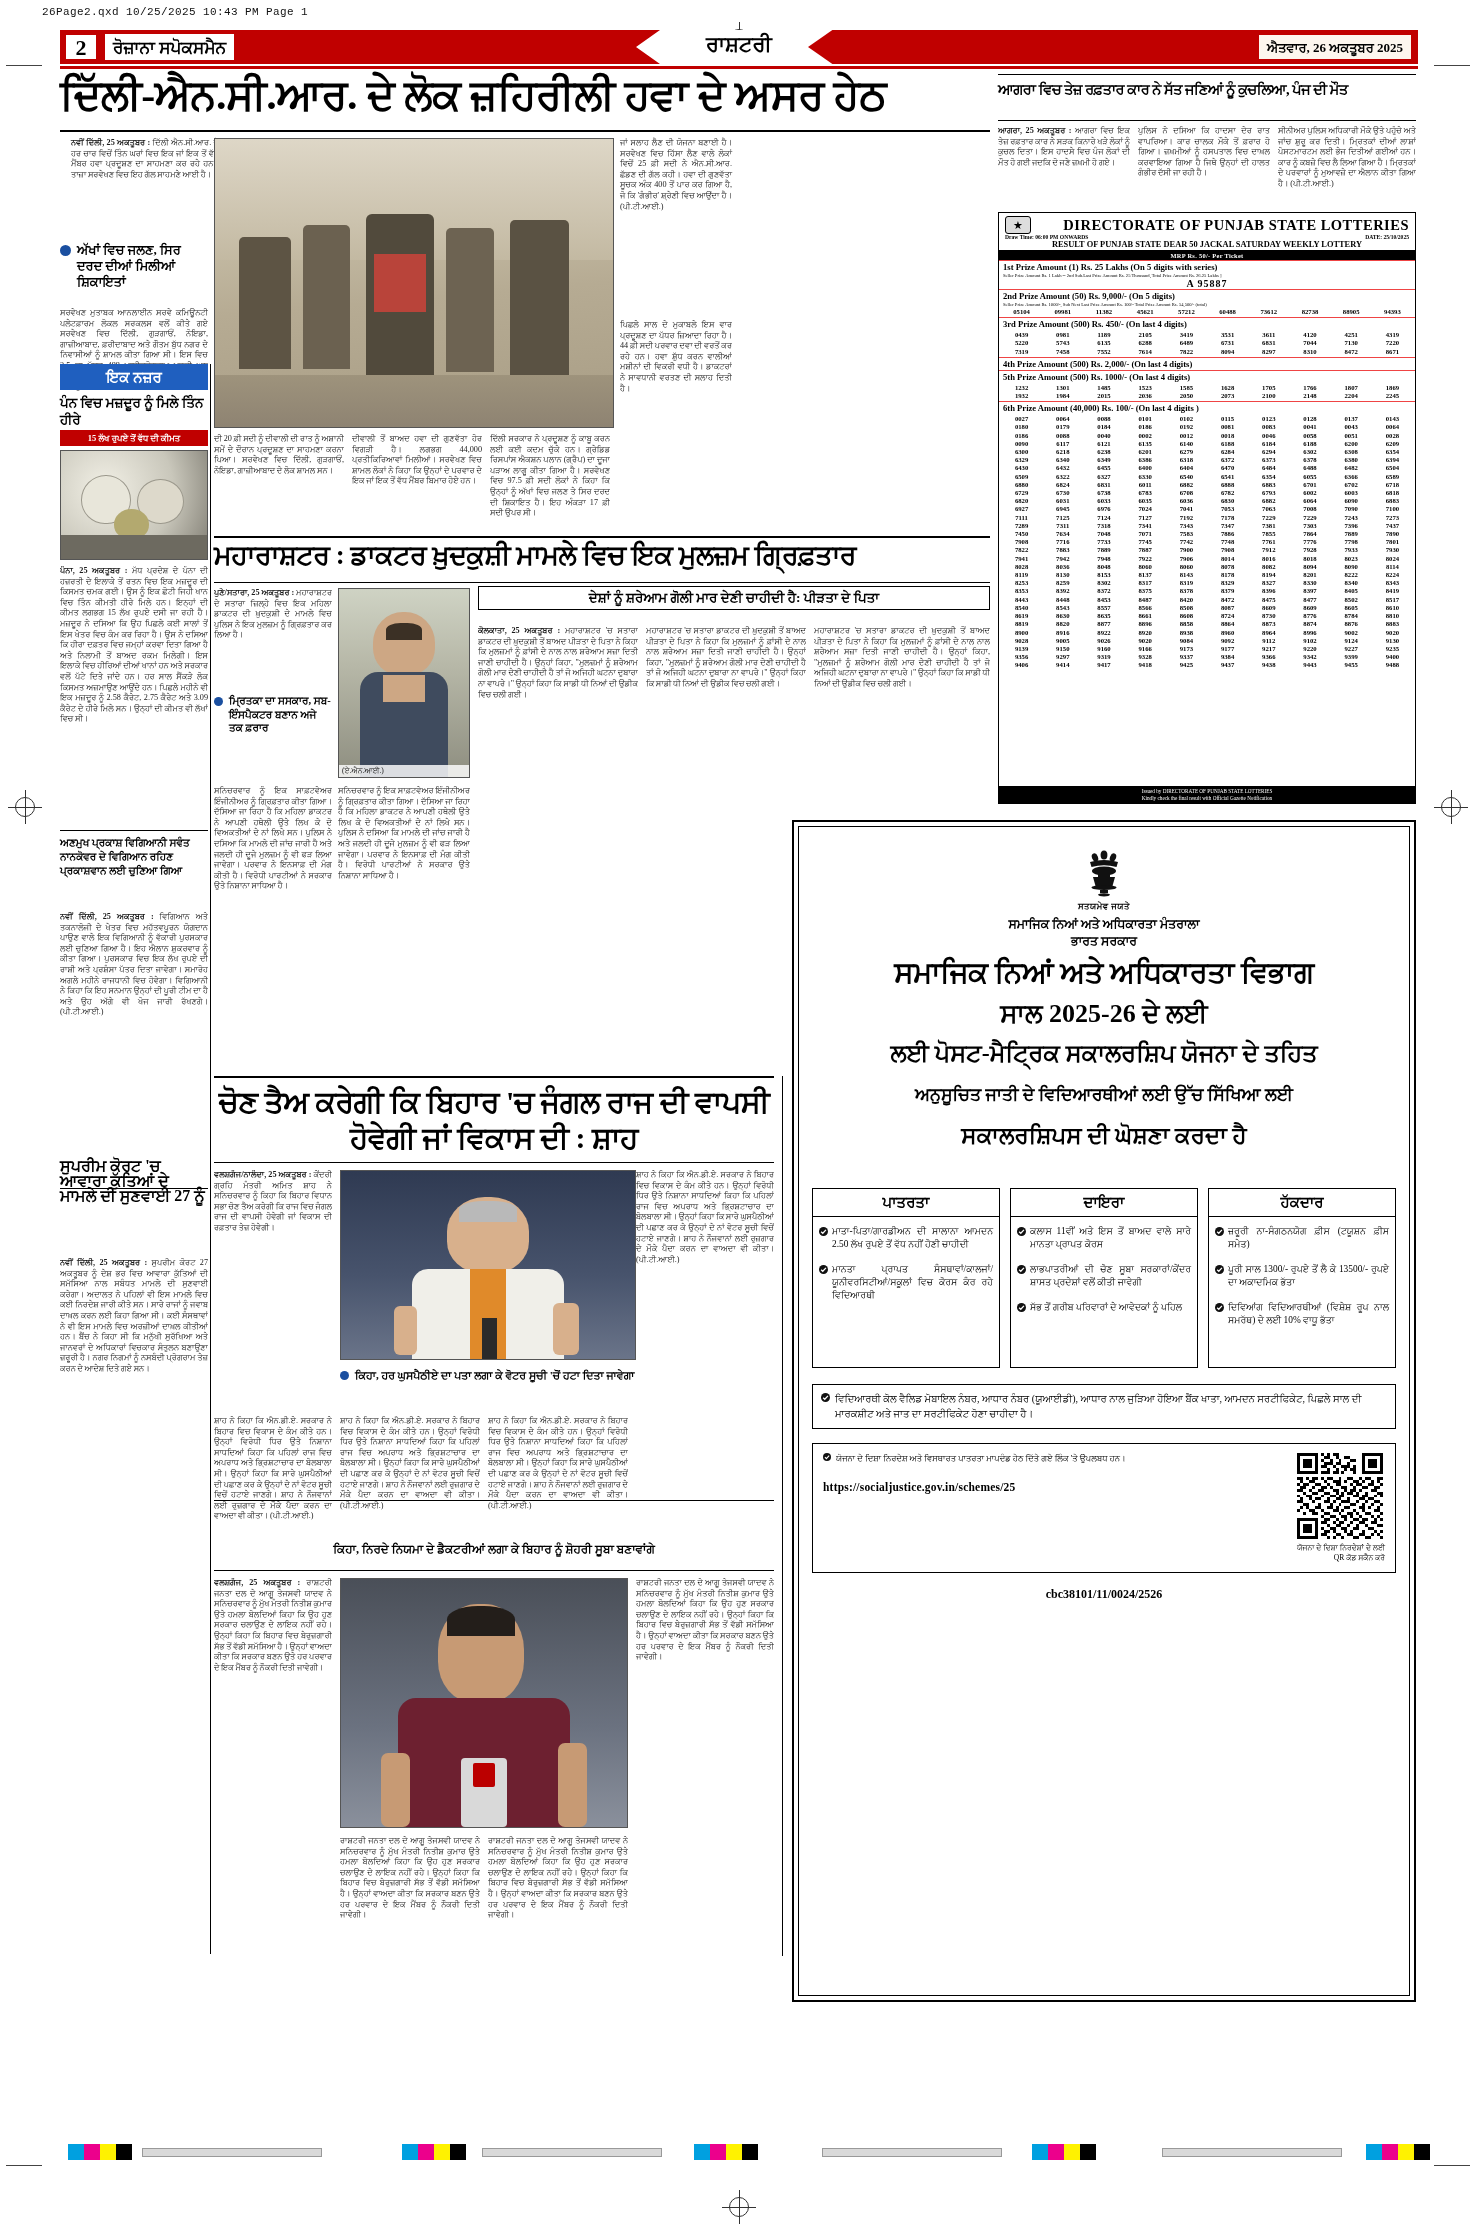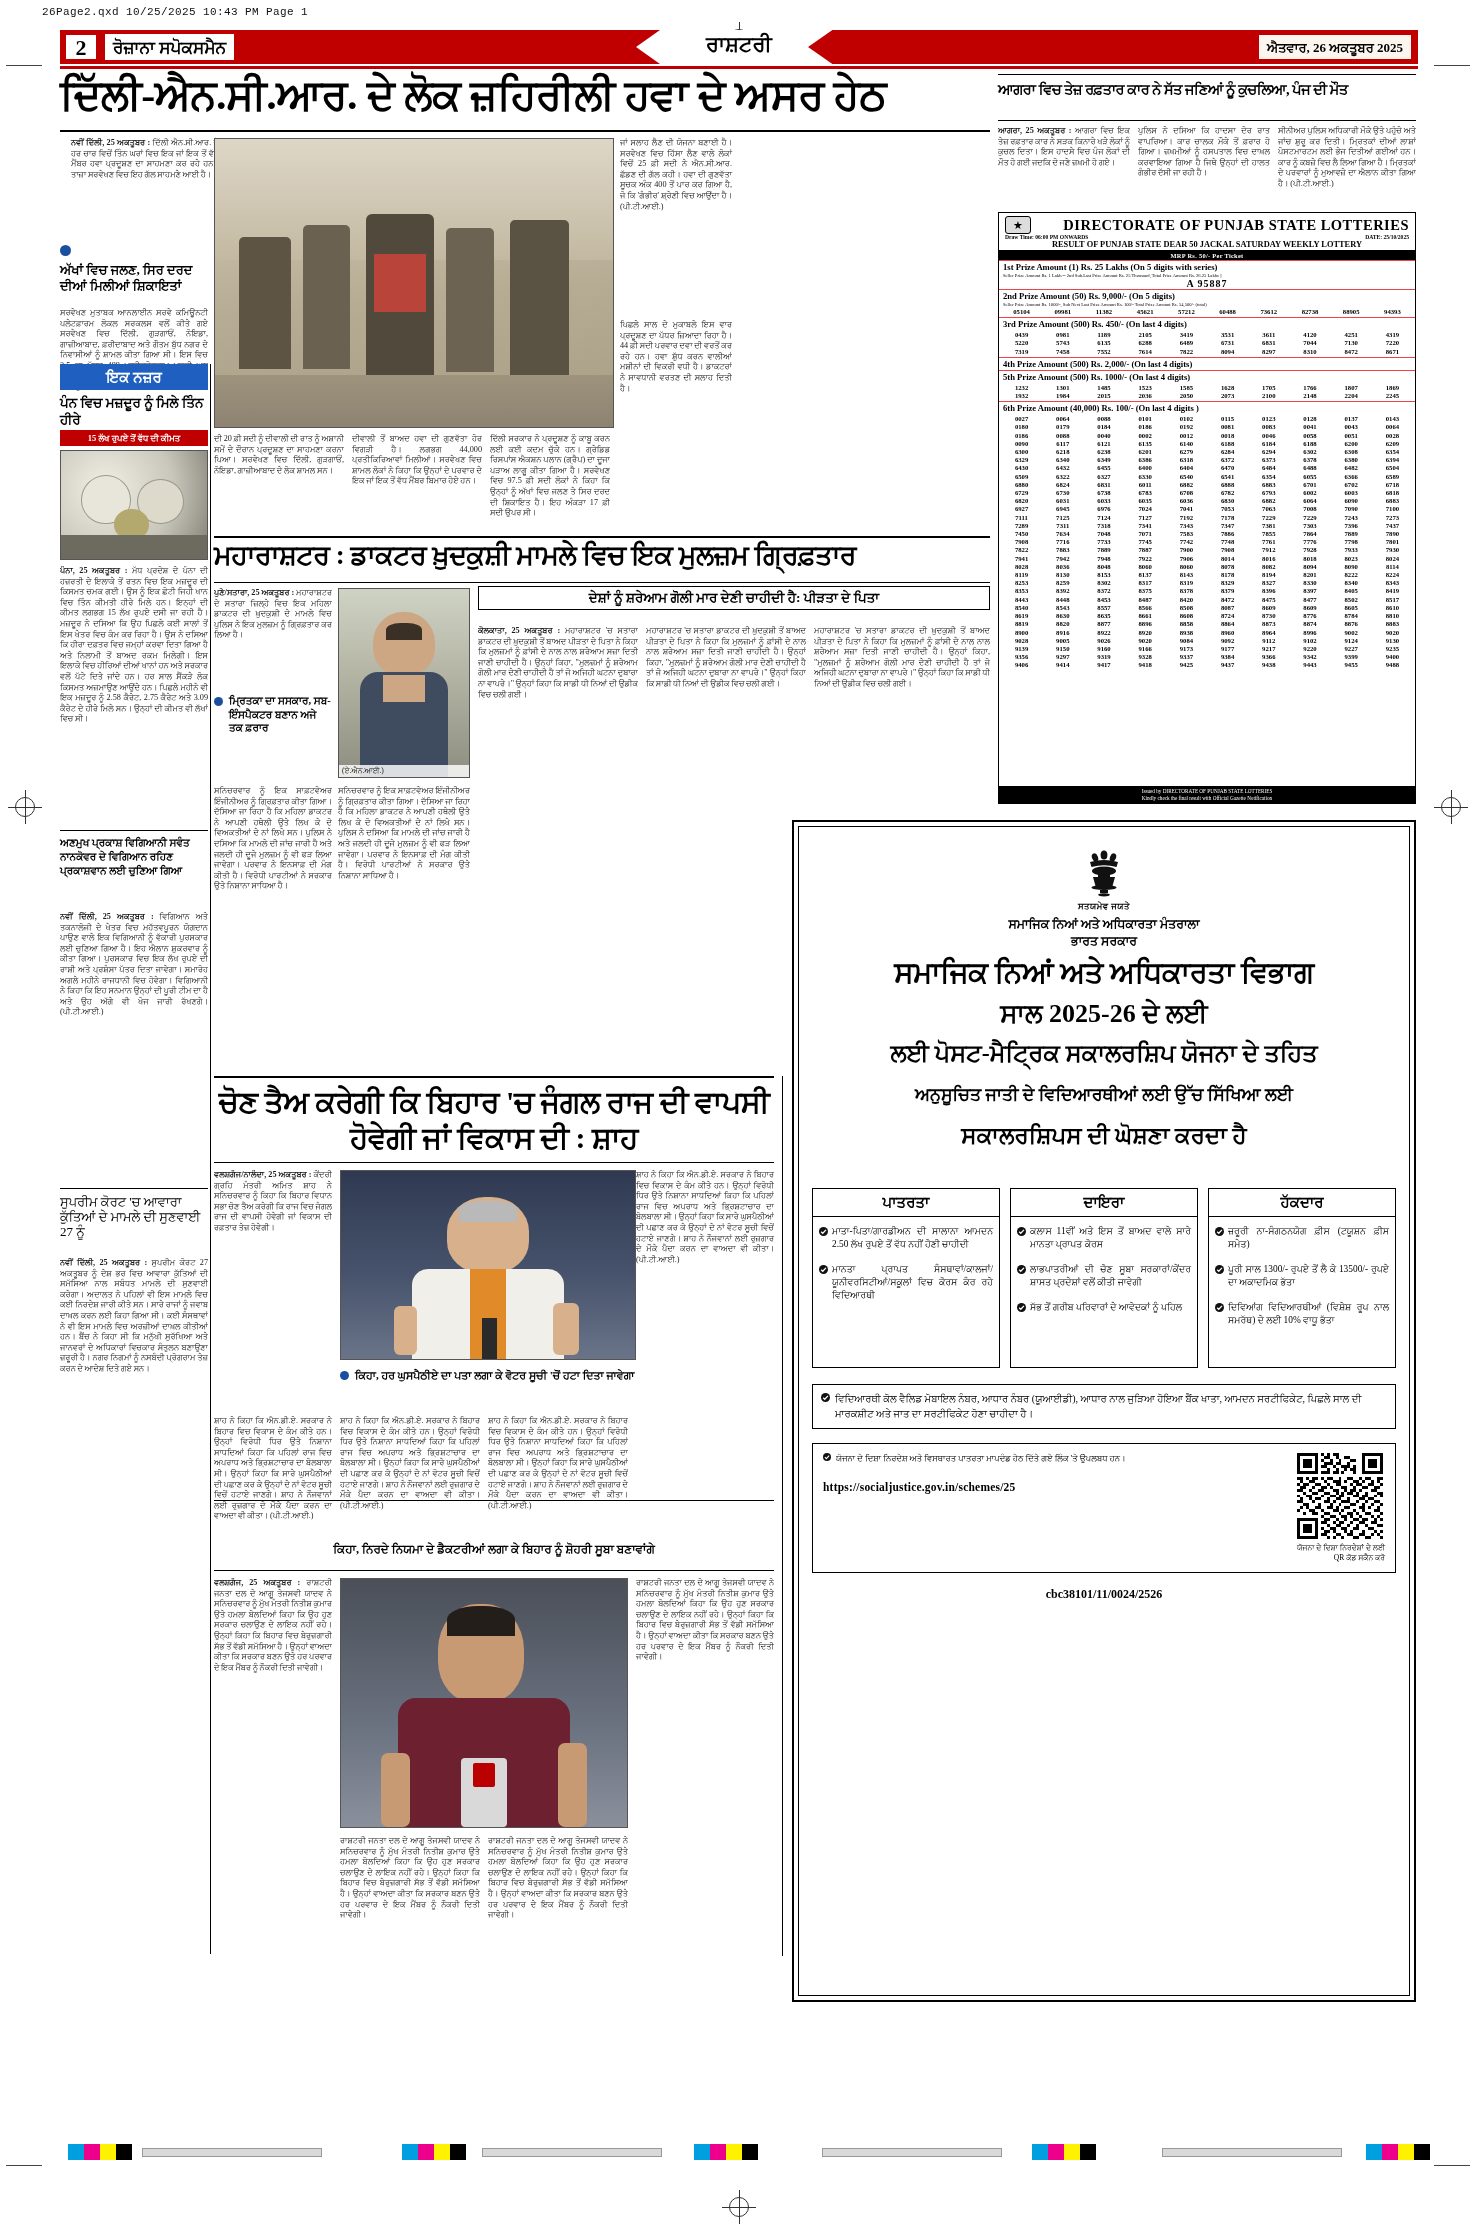--- a/index.html
+++ b/index.html
@@ -253,21 +253,21 @@
     <div style="position:absolute;left:58%;top:31%;width:12%;height:50%;background:#6d6352;border-radius:5px 5px 0 0;"></div>
     <div style="position:absolute;left:74%;top:28%;width:15%;height:54%;background:#5a5243;border-radius:5px 5px 0 0;"></div>
     <div style="position:absolute;left:40%;top:40%;width:13%;height:20%;background:#b9443a;"></div>
     <div style="position:absolute;left:0;bottom:0;width:100%;height:18%;background:linear-gradient(180deg,#9e937c,#8e8372);"></div>
   </div>
 
   <div class="col-text" style="position:absolute; left:578px; top:108px; width:112px;">
     <p>ਜਾਂ ਸਲਾਹ ਲੈਣ ਦੀ ਯੋਜਨਾ ਬਣਾਈ ਹੈ। ਸਰਵੇਖਣ ਵਿਚ ਹਿੱਸਾ ਲੈਣ ਵਾਲੇ ਲੋਕਾਂ ਵਿਚੋਂ 25 ਫ਼ੀ ਸਦੀ ਨੇ ਐਨ.ਸੀ.ਆਰ. ਛੱਡਣ ਦੀ ਗੱਲ ਕਹੀ। ਹਵਾ ਦੀ ਗੁਣਵੱਤਾ ਸੂਚਕ ਅੰਕ 400 ਤੋਂ ਪਾਰ ਕਰ ਗਿਆ ਹੈ, ਜੋ ਕਿ 'ਗੰਭੀਰ' ਸ਼੍ਰੇਣੀ ਵਿਚ ਆਉਂਦਾ ਹੈ। (ਪੀ.ਟੀ.ਆਈ.)</p>
   </div>
 
-  <div class="sub-hd" style="position:absolute; left:18px; top:212px; width:148px;flex-direction:column;">
+  <div class="sub-hd" style="position:absolute; left:18px; top:212px; width:148px;">
     <span class="bullet-dot"></span>
     <span>ਅੱਖਾਂ ਵਿਚ ਜਲਣ, ਸਿਰ ਦਰਦ ਦੀਆਂ ਮਿਲੀਆਂ ਸ਼ਿਕਾਇਤਾਂ</span>
   </div>
 
   <div class="col-text" style="position:absolute; left:18px; top:278px; width:148px; height:115px; overflow:hidden;">
     <p>ਸਰਵੇਖਣ ਮੁਤਾਬਕ ਆਨਲਾਈਨ ਸਰਵੇ ਕਮਿਊਨਟੀ ਪਲੇਟਫ਼ਾਰਮ ਲੋਕਲ ਸਰਕਲਸ ਵਲੋਂ ਕੀਤੇ ਗਏ ਸਰਵੇਖਣ ਵਿਚ ਦਿੱਲੀ, ਗੁੜਗਾਓਂ, ਨੋਇਡਾ, ਗਾਜ਼ੀਆਬਾਦ, ਫ਼ਰੀਦਾਬਾਦ ਅਤੇ ਗੌਤਮ ਬੁੱਧ ਨਗਰ ਦੇ ਨਿਵਾਸੀਆਂ ਨੂੰ ਸ਼ਾਮਲ ਕੀਤਾ ਗਿਆ ਸੀ। ਇਸ ਵਿਚ 2.5 ਦਾ ਪੱਧਰ 488 ਮਾਈਕ੍ਰੋਗ੍ਰਾਮ ਪ੍ਰਤੀ ਘਣ ਮੀਟਰ ਤਕ ਪੁੱਜ ਗਿਆ ਹੈ, ਜੋ ਕਿ ਸੁਰੱਖਿਅਤ ਹੱਦ ਤੋਂ ਕਈ ਗੁਣਾ ਵੱਧ ਹੈ।</p>
   </div>
 
   <div class="col-text" style="position:absolute; left:172px; top:404px; width:130px; height:96px; overflow:hidden;">
     <p>ਦੀ 20 ਫ਼ੀ ਸਦੀ ਨੂੰ ਦੀਵਾਲੀ ਦੀ ਰਾਤ ਨੂੰ ਅਸ਼ਾਨੀ ਸਮੇਂ ਦੇ ਦੌਰਾਨ ਪ੍ਰਦੂਸ਼ਣ ਦਾ ਸਾਹਮਣਾ ਕਰਨਾ ਪਿਆ। ਸਰਵੇਖਣ ਵਿਚ ਦਿੱਲੀ, ਗੁੜਗਾਓਂ, ਨੋਇਡਾ, ਗਾਜ਼ੀਆਬਾਦ ਦੇ ਲੋਕ ਸ਼ਾਮਲ ਸਨ।</p>
@@ -308,21 +308,21 @@
   <div class="rule-thin" style="left:18px;top:800px;width:148px;height:1px;"></div>
 
   <div style="position:absolute;left:18px;top:806px;width:148px;font-weight:bold;font-size:10.5px;line-height:14px;color:#000;">ਅਣਮੁਖ ਪ੍ਰਕਾਸ਼ ਵਿਗਿਆਨੀ ਸਵੰਤ ਨਾਨਕੋਵਰ ਦੇ ਵਿਗਿਆਨ ਰਹਿਣ ਪ੍ਰਕਾਸ਼ਵਾਨ ਲਈ ਚੁਣਿਆ ਗਿਆ</div>
   <div class="col-text" style="position:absolute;left:18px;top:882px;width:148px;height:270px;overflow:hidden;">
     <p><span class="dateline">ਨਵੀਂ ਦਿੱਲੀ, 25 ਅਕਤੂਬਰ :</span>
        <span>ਵਿਗਿਆਨ ਅਤੇ ਤਕਨਾਲੋਜੀ ਦੇ ਖੇਤਰ ਵਿਚ ਮਹੱਤਵਪੂਰਨ ਯੋਗਦਾਨ ਪਾਉਣ ਵਾਲੇ ਇਕ ਵਿਗਿਆਨੀ ਨੂੰ ਵੱਕਾਰੀ ਪੁਰਸਕਾਰ ਲਈ ਚੁਣਿਆ ਗਿਆ ਹੈ। ਇਹ ਐਲਾਨ ਸ਼ੁਕਰਵਾਰ ਨੂੰ ਕੀਤਾ ਗਿਆ। ਪੁਰਸਕਾਰ ਵਿਚ ਇਕ ਲੱਖ ਰੁਪਏ ਦੀ ਰਾਸ਼ੀ ਅਤੇ ਪ੍ਰਸ਼ੰਸਾ ਪੱਤਰ ਦਿਤਾ ਜਾਵੇਗਾ। ਸਮਾਰੋਹ ਅਗਲੇ ਮਹੀਨੇ ਰਾਜਧਾਨੀ ਵਿਚ ਹੋਵੇਗਾ। ਵਿਗਿਆਨੀ ਨੇ ਕਿਹਾ ਕਿ ਇਹ ਸਨਮਾਨ ਉਨ੍ਹਾਂ ਦੀ ਪੂਰੀ ਟੀਮ ਦਾ ਹੈ ਅਤੇ ਉਹ ਅੱਗੇ ਵੀ ਖੋਜ ਜਾਰੀ ਰੱਖਣਗੇ। (ਪੀ.ਟੀ.ਆਈ.)</span></p>
   </div>
 
   <div class="rule-thin" style="left:18px;top:1158px;width:148px;height:1px;"></div>
 
-  <div style="position:absolute;left:18px;top:1164px;width:148px;font-weight:normal;font-size:13px;line-height:15px;color:#000;">ਸੁਪਰੀਮ ਕੋਰਟ 'ਚ ਆਵਾਰਾ ਕੁੱਤਿਆਂ ਦੇ ਮਾਮਲੇ ਦੀ ਸੁਣਵਾਈ 27 ਨੂੰ</div>
+  <div style="position:absolute;left:18px;top:1128px;width:148px;font-weight:bold;font-size:16px;line-height:15px;color:#000;">ਸੁਪਰੀਮ ਕੋਰਟ 'ਚ ਆਵਾਰਾ ਕੁੱਤਿਆਂ ਦੇ ਮਾਮਲੇ ਦੀ ਸੁਣਵਾਈ 27 ਨੂੰ</div>
   <div class="col-text" style="position:absolute;left:18px;top:1228px;width:148px;height:690px;overflow:hidden;">
     <p><span class="dateline">ਨਵੀਂ ਦਿੱਲੀ, 25 ਅਕਤੂਬਰ :</span>
        <span>ਸੁਪਰੀਮ ਕੋਰਟ 27 ਅਕਤੂਬਰ ਨੂੰ ਦੇਸ਼ ਭਰ ਵਿਚ ਆਵਾਰਾ ਕੁੱਤਿਆਂ ਦੀ ਸਮੱਸਿਆ ਨਾਲ ਸਬੰਧਤ ਮਾਮਲੇ ਦੀ ਸੁਣਵਾਈ ਕਰੇਗਾ। ਅਦਾਲਤ ਨੇ ਪਹਿਲਾਂ ਵੀ ਇਸ ਮਾਮਲੇ ਵਿਚ ਕਈ ਨਿਰਦੇਸ਼ ਜਾਰੀ ਕੀਤੇ ਸਨ। ਸਾਰੇ ਰਾਜਾਂ ਨੂੰ ਜਵਾਬ ਦਾਖ਼ਲ ਕਰਨ ਲਈ ਕਿਹਾ ਗਿਆ ਸੀ। ਕਈ ਸੰਸਥਾਵਾਂ ਨੇ ਵੀ ਇਸ ਮਾਮਲੇ ਵਿਚ ਅਰਜ਼ੀਆਂ ਦਾਖ਼ਲ ਕੀਤੀਆਂ ਹਨ। ਬੈਂਚ ਨੇ ਕਿਹਾ ਸੀ ਕਿ ਮਨੁੱਖੀ ਸੁਰੱਖਿਆ ਅਤੇ ਜਾਨਵਰਾਂ ਦੇ ਅਧਿਕਾਰਾਂ ਵਿਚਕਾਰ ਸੰਤੁਲਨ ਬਣਾਉਣਾ ਜ਼ਰੂਰੀ ਹੈ। ਨਗਰ ਨਿਗਮਾਂ ਨੂੰ ਨਸਬੰਦੀ ਪ੍ਰੋਗਰਾਮ ਤੇਜ਼ ਕਰਨ ਦੇ ਆਦੇਸ਼ ਦਿਤੇ ਗਏ ਸਨ।</span></p>
   </div>
 
   <div class="rule-thin" style="left:168px;top:334px;width:1px;height:1590px;"></div>
 
   <div class="rule-thin" style="left:172px;top:506px;width:776px;height:2px;"></div>
   <div class="hl-main" style="position:absolute;left:172px;top:512px;width:776px;font-size:27px;">ਮਹਾਰਾਸ਼ਟਰ : ਡਾਕਟਰ ਖ਼ੁਦਕੁਸ਼ੀ ਮਾਮਲੇ ਵਿਚ ਇਕ ਮੁਲਜ਼ਮ ਗ੍ਰਿਫ਼ਤਾਰ</div>
   <div class="rule-thin" style="left:172px;top:552px;width:776px;height:1px;"></div>

